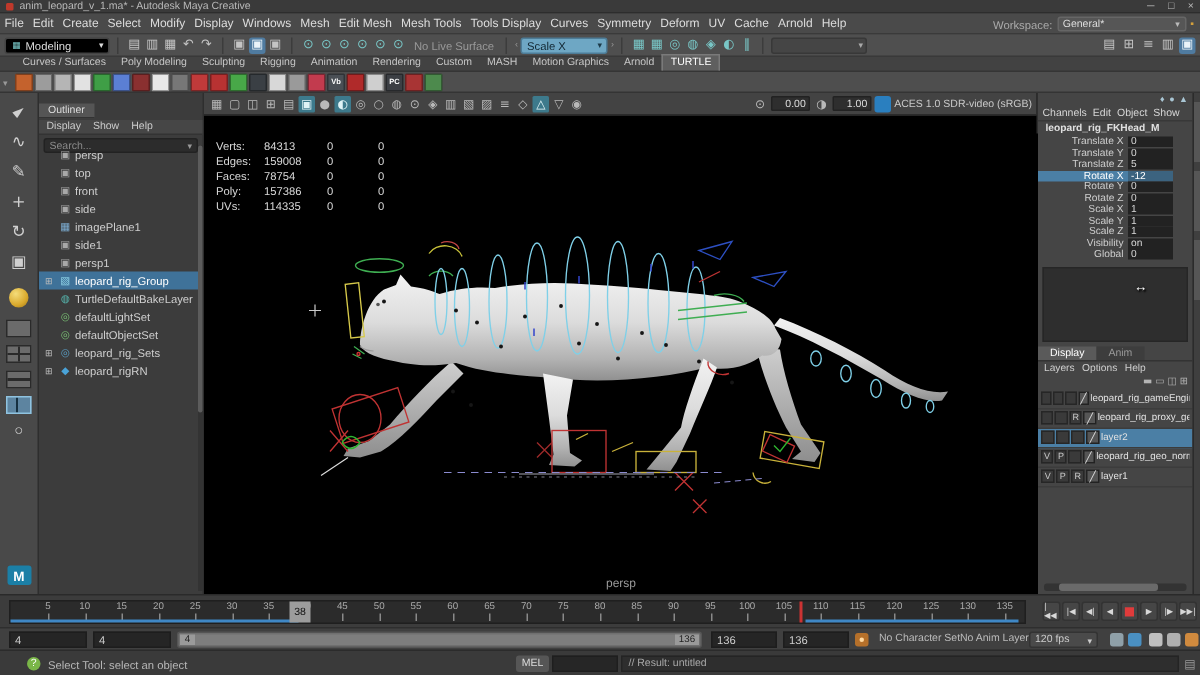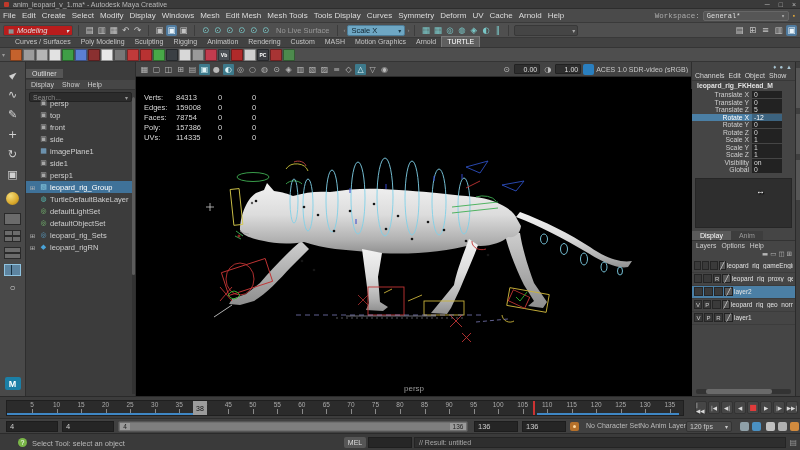--- a/index.html
+++ b/index.html
@@ -16,21 +16,21 @@
   .menubar { position:absolute; left:0; top:9px; width:800px; height:14px; background:#4a4a4a; border-bottom:1px solid #3a3a3a; display:flex; align-items:center; }
   .menubar .mi { font-size:8px; color:#dcdcdc; padding:0 3px; line-height:14px; white-space:nowrap; }
   .ws { margin-left:auto; display:flex; align-items:center; gap:3px; padding-right:4px; }
   .ws-label { font-size:7.5px; color:#aaa; }
   .ws-box { width:86px; height:10px; background:#565656; border:1px solid #666; border-radius:2px; font-size:7px; color:#ddd; display:flex; align-items:center; padding:0 3px; }
   .ws-box .car { margin-left:auto; font-size:6px; color:#bbb; }
   .lock { color:#d4a03c; font-size:7px; }
 
   
   .statusline { position:absolute; left:0; top:23px; width:800px; height:15px; background:#4f4f4f; border-bottom:1px solid #393939; display:flex; align-items:center; padding:0 3px; gap:2px; }
-  .menuset { width:70px; height:11px; background:#b91c1c; border:1px solid #434343; border-radius:2px; display:flex; align-items:center; gap:2px; font-size:7.5px; color:#ddd; padding:0 3px;font-style:italic; }
+  .menuset { width:70px; height:11px; background:#000000; border:1px solid #434343; border-radius:2px; display:flex; align-items:center; gap:2px; font-size:7.5px; color:#ddd; padding:0 3px; }
   .menuset .car { margin-left:auto; font-size:6px; }
   .sep { width:1px; height:11px; background:#3c3c3c; margin:0 3px; }
   .ic { display:inline-flex; align-items:center; justify-content:center; width:11px; height:11px; font-size:8.5px; color:#c4c4c4; font-family:"DejaVu Sans", sans-serif; border-radius:2px; flex:0 0 auto; }
   .ic.on { background:#4f7ba0; color:#eaf4fa; }
   .ic.teal { color:#79c7c7; }
   .dim-label { font-size:7.5px; color:#999; padding:0 3px; white-space:nowrap; }
   .sym-field { width:58px; height:11px; background:#6ea7c4; border:1px solid #4d7c97; border-radius:2px; font-size:7.5px; color:#10242f; display:flex; align-items:center; padding:0 3px; }
   .sym-field .car { margin-left:auto; font-size:6px; color:#1b3948; }
   .tiny-arrow { font-size:6px; color:#999; }
   .char-field { width:64px; height:11px; background:#454545; border:1px solid #383838; border-radius:2px; display:flex; align-items:center; font-size:6px; color:#aaa; padding:0 2px; }
@@ -193,21 +193,21 @@
       <span class="mi">Mesh Tools</span>
       <span class="mi">Tools Display</span>
       <span class="mi">Curves</span>
       <span class="mi">Symmetry</span>
       <span class="mi">Deform</span>
       <span class="mi">UV</span>
       <span class="mi">Cache</span>
       <span class="mi">Arnold</span>
       <span class="mi">Help</span>
     </div>
-  <div class="ws" style="position:absolute; right:0; top:9px; height:14px;font-family:Liberation Mono, monospace;">
+  <div class="ws" style="position:absolute; right:0; top:9px; height:14px;">
     <span class="ws-label">Workspace:</span>
     <span class="ws-box">
       <span>General*</span>
       <span class="car">▾</span>
     </span>
     <span class="lock">▪</span>
   </div>
 
   <div class="statusline">
     <span class="menuset">

